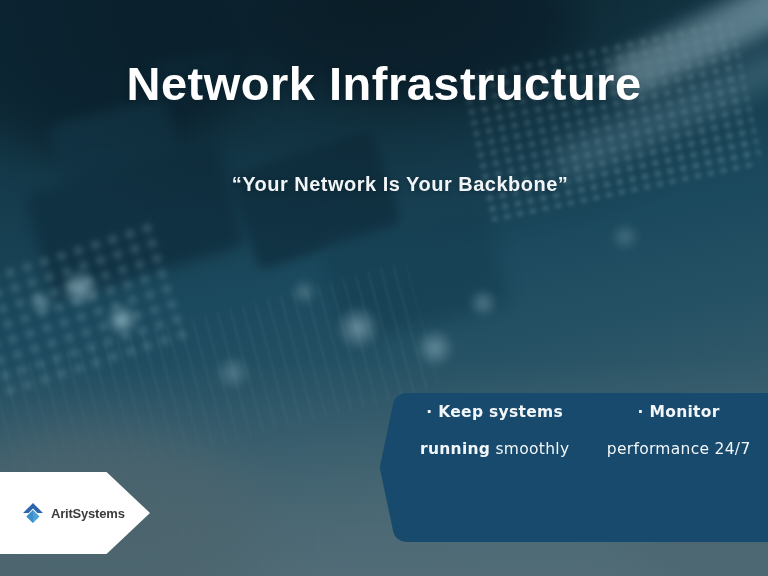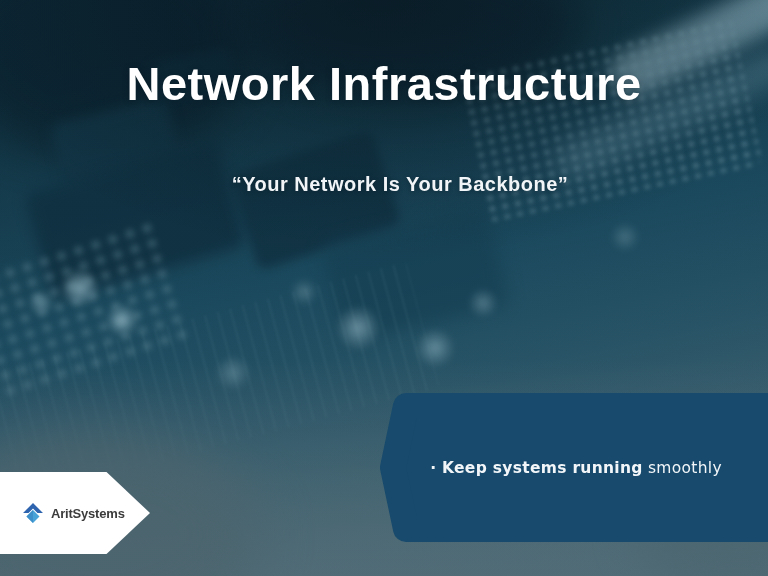--- a/index.html
+++ b/index.html
@@ -52,21 +52,21 @@
     text-align:center; color:#f2f5f7;
     font-family:"Liberation Sans","DejaVu Sans",sans-serif;
     font-size:20px; font-weight:700; letter-spacing:0.5px; line-height:24px;
     text-shadow:0 1px 4px rgba(5,20,30,0.35);
   }
   
   .banner{position:absolute; left:380px; top:393px; width:388px; height:149px;}
   .banner svg{position:absolute; left:0; top:0; overflow:visible;}
   .banner-text{
     position:absolute; left:12px; right:8px; top:0; bottom:0;
-    display:flex; flex-direction:column; justify-content:center;
+    display:flex; flex-direction:row; justify-content:center;
     padding-top:1px; text-align:center; color:#f2f6f9;
   }
   .banner-line{font-size:15.5px; line-height:37px; font-weight:400; letter-spacing:0.3px;}
   .banner-line .bullet, .banner-line b{font-weight:700;}
   
   .badge{
     position:absolute; left:0; top:472px; width:150px; height:82px;
     background:#ffffff;
     clip-path:polygon(0 0, 71% 0, 100% 50%, 71% 100%, 0 100%);
     display:flex; align-items:center; gap:7px;
@@ -112,20 +112,21 @@
 
   <h1 class="title">Network Infrastructure</h1>
   <p class="subtitle">“Your Network Is Your Backbone”</p>
 
   <div class="banner">
     <svg width="388" height="149" viewBox="0 0 388 149" aria-hidden="true">
       <polygon points="26,13 400,13 400,136 26,136 13,74.5" fill="#174a6c" stroke="#174a6c" stroke-width="26" stroke-linejoin="round"></polygon>
     </svg>
     <div class="banner-text">
       <div class="banner-line"><span class="bullet">· </span><b>Keep systems running</b><span> smoothly</span></div>
+      <div class="banner-line"><span class="bullet">· </span><b>Monitor</b><span> performance 24/7</span></div>
     </div>
   </div>
 
   <div class="badge">
     <svg width="22" height="22" viewBox="0 0 22 22" aria-hidden="true">
       <path d="M11 1 L21 11 L15.5 11 L11 6.5 L6.5 11 L1 11 Z" fill="#2e63ad"></path>
       <path d="M11 8 L17.5 14.5 L11 21 L4.5 14.5 Z" fill="#4aa3d8"></path>
       <path d="M11 8 L4.5 14.5 L11 21 Z" fill="#3d8fc9"></path>
     </svg>
     <span class="badge-text">AritSystems</span>

